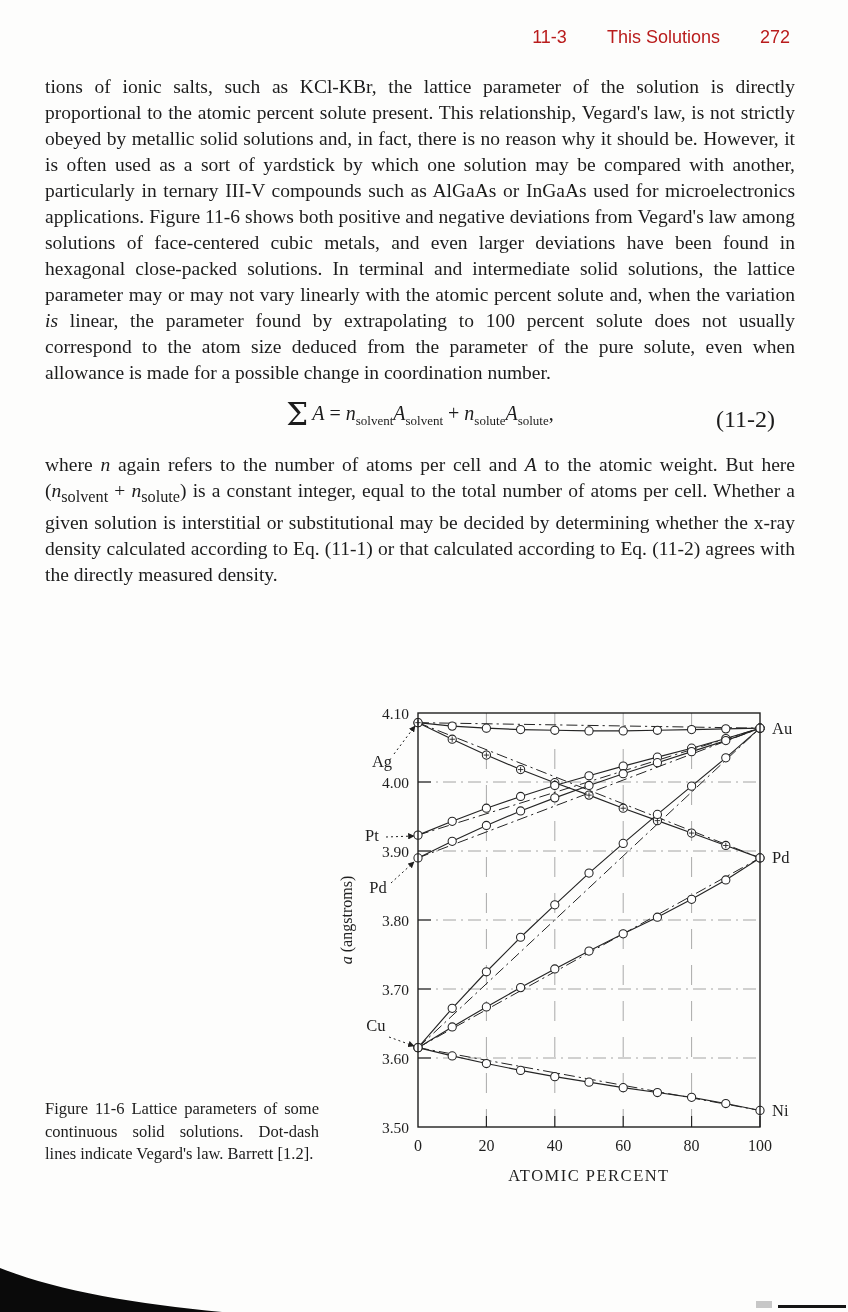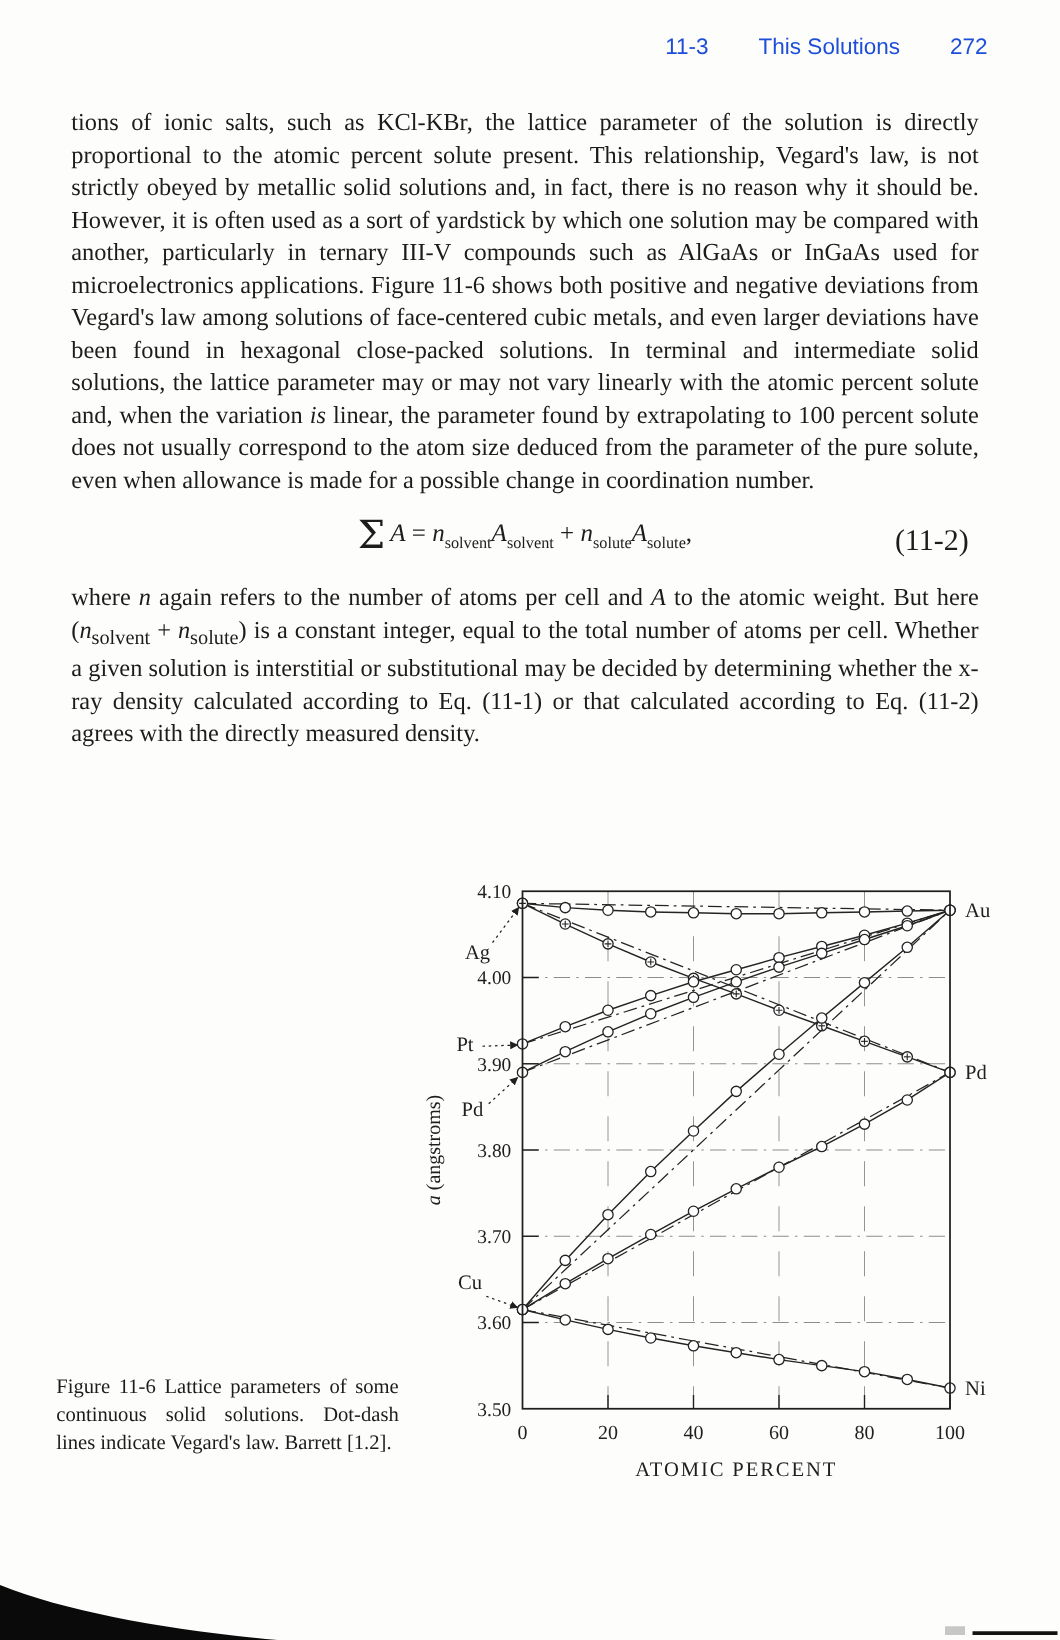--- a/index.html
+++ b/index.html
@@ -1,23 +1,23 @@
 <!DOCTYPE html>
 <html><head>
 <meta charset="utf-8">
 <style>
   html,body{margin:0;padding:0;background:#e8e8e8;}
   .page{position:relative;width:848px;height:1312px;background:#fdfdfc;overflow:hidden;
         font-family:"Liberation Serif",serif;color:#1c1c1c;}
   .running-head{position:absolute;top:27px;left:45px;width:745px;display:flex;
         justify-content:flex-end;gap:40px;font-family:"Liberation Sans",sans-serif;
-        font-size:18px;color:#1d4ed8;}
+        font-size:18px;color:#b91c1c;}
   .body-text{position:absolute;left:45px;top:74px;width:750px;font-size:19.5px;
         line-height:26px;text-align:justify;}
-  .para{margin:12px;}
+  .para{margin:0;}
   .para.indent{text-indent:15px;}
   .equation-row{position:relative;margin:10px 0 12px 0;height:44px;text-align:center;}
   .eq{display:inline-block;font-size:20px;padding-top:4px;text-align:center;}
   .eq sub{font-size:13px;line-height:0;}
   .sum{font-size:31px;font-family:"DejaVu Serif",serif;vertical-align:-5px;margin-right:4px;}
   .eq-number{position:absolute;right:20px;top:10px;font-size:24px;}
   figure{margin:0;padding:0;}
   .caption{position:absolute;left:45px;top:1098px;width:274px;font-size:16.5px;
         line-height:22.5px;text-align:justify;}
   .chart{position:absolute;left:330px;top:695px;width:510px;height:500px;}

